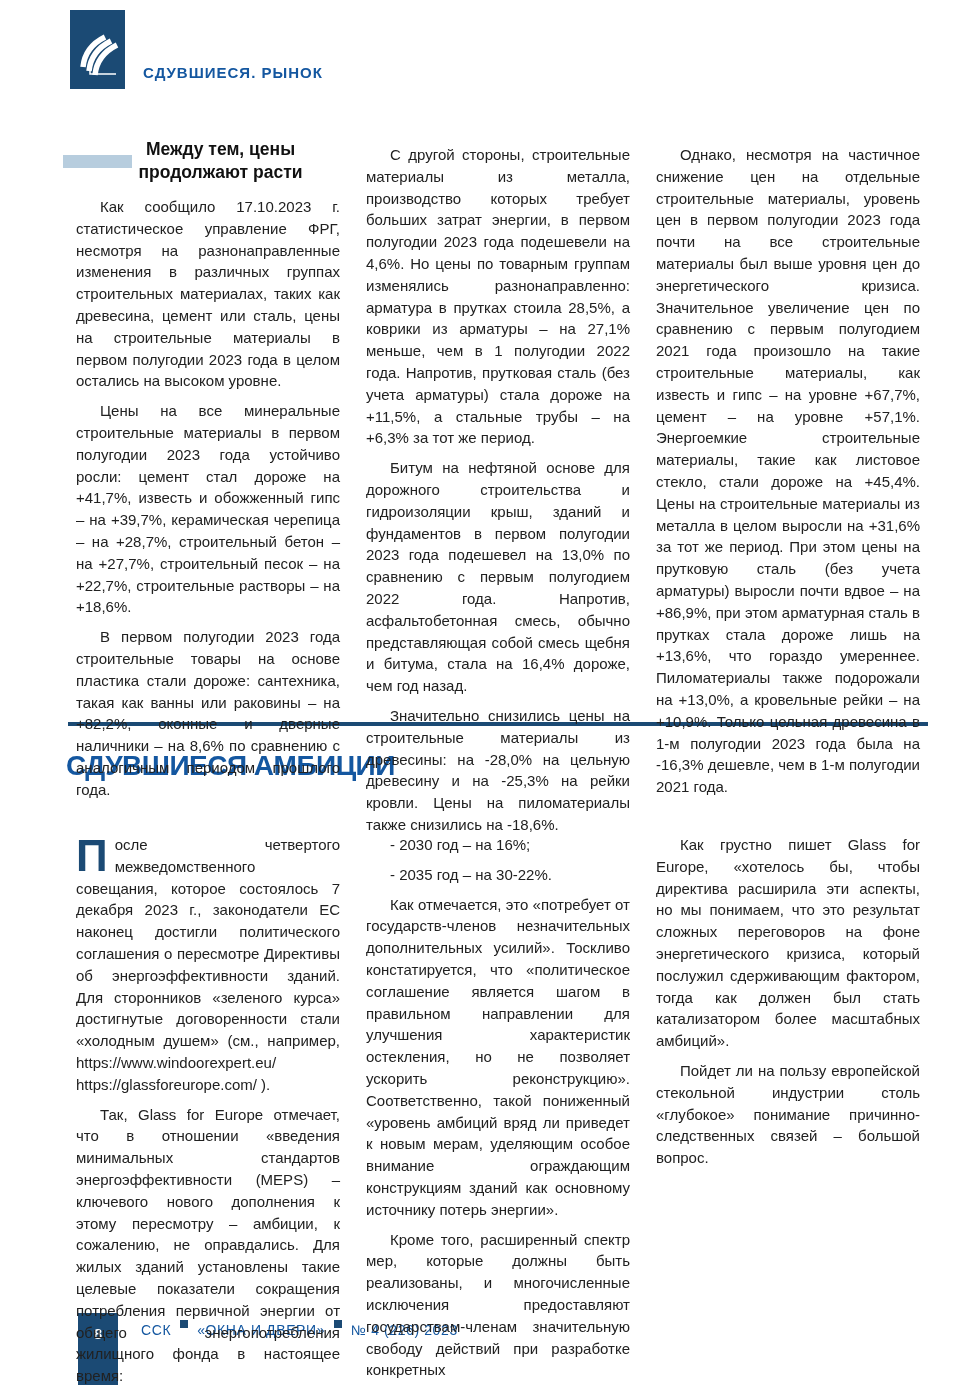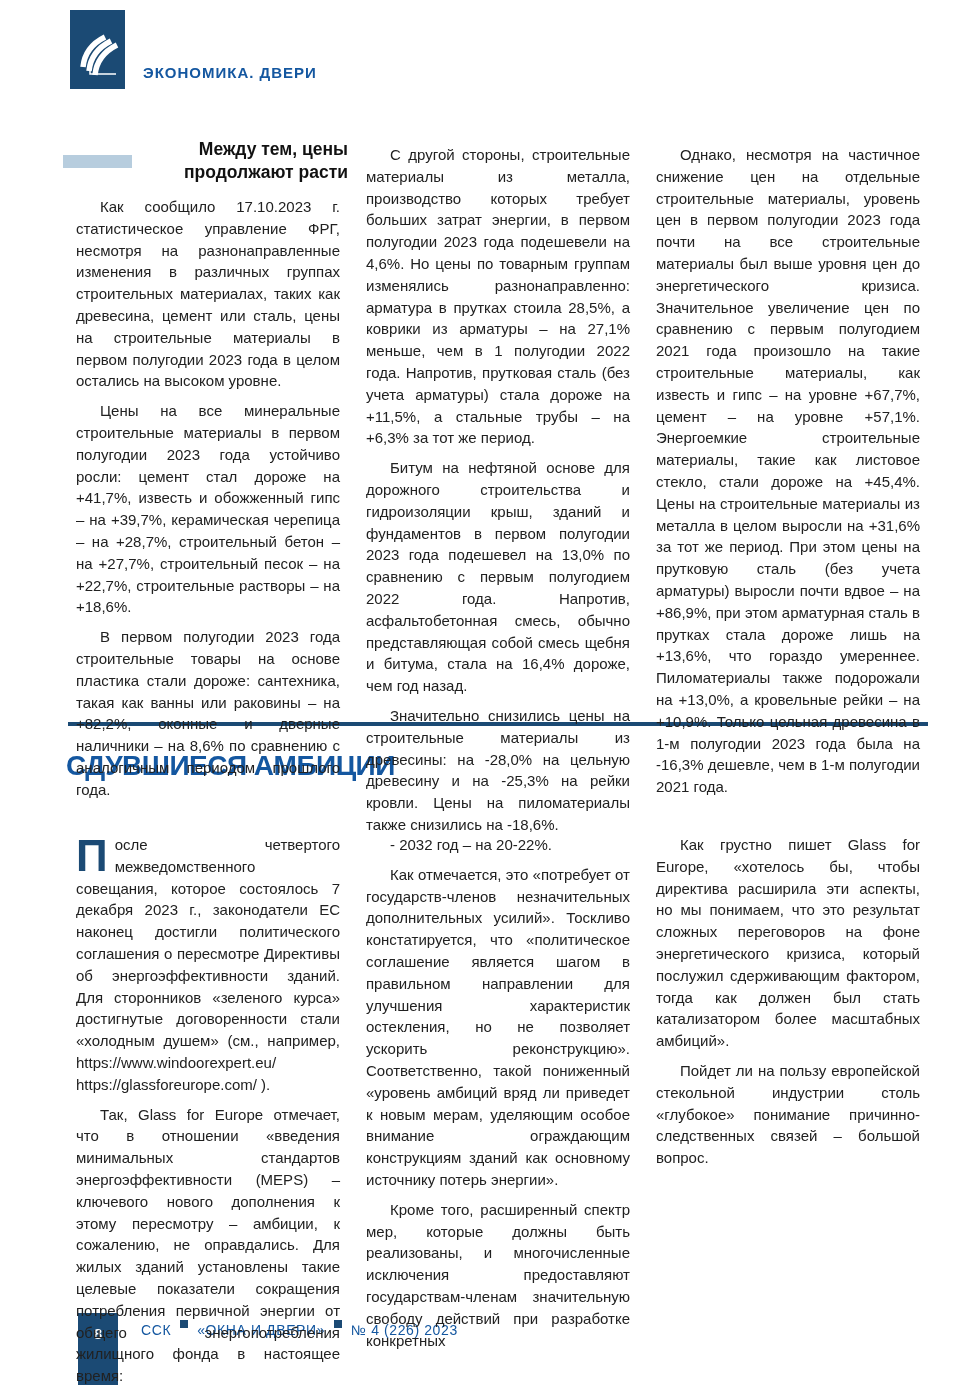--- a/index.html
+++ b/index.html
@@ -32,21 +32,21 @@
   }
   .col p.no-indent { text-indent:0; }
 
   #top-section   { top:136px; }
   #lower-section { top:826px; }
 
   
   .article-heading {
     margin:2px 0 12px 25px;
     font-size:17.5px; line-height:23px; font-weight:bold; color:#111111;
-    text-align:right;
+    text-align:center;
   }
   .accent-bar {
     position:absolute; left:63px; top:155px; width:69px; height:13px;
     background:#b7cdde; z-index:1;
   }
 
   
   .divider {
     position:absolute; left:68px; top:722px; width:860px; height:4px;
     background:#1b4a74;
@@ -87,21 +87,21 @@
 
   <div class="logo-box">
     <svg width="55" height="79" viewBox="0 0 55 79">
       <rect x="0" y="0" width="55" height="79" fill="#1b4a74"></rect>
       <path d="M13,57 Q15,37 35,27" stroke="#ffffff" stroke-width="5.5" fill="none"></path>
       <path d="M19,61 Q21,41 41,31" stroke="#ffffff" stroke-width="5.5" fill="none"></path>
       <path d="M25,65 Q27,45 47,35" stroke="#ffffff" stroke-width="5.5" fill="none"></path>
       <path d="M20,50 L20,64 L46,64" stroke="#ffffff" stroke-width="1.5" fill="none"></path>
     </svg>
   </div>
-  <div class="section-title">ЭКОНОМИКА. ДВЕРИ</div>
+  <div class="section-title">СДУВШИЕСЯ. РЫНОК</div>
 
   <div class="accent-bar"></div>
 
   <div class="columns" id="top-section">
     <div class="col">
       <div class="article-heading">
         <span>Между тем, цены</span><br>
         <span>продолжают расти</span>
       </div>
       <p>Как сообщило 17.10.2023 г. статистическое управление ФРГ, несмотря на разнонаправленные изменения в различных группах строительных материалах, таких как древесина, цемент или сталь, цены на строительные материалы в первом полугодии 2023 года в целом остались на высоком уровне.</p>
@@ -122,21 +122,22 @@
   <div class="main-title">СДУВШИЕСЯ АМБИЦИИ</div>
 
   <div class="columns" id="lower-section">
     <div class="col">
       <p class="no-indent">
         <span class="dropcap">П</span><span>осле четвертого межведомственного совещания, которое состоялось 7 декабря 2023 г., законодатели ЕС наконец достигли политического соглашения о пересмотре Директивы об энергоэффективности зданий. Для сторонников «зеленого курса» достигнутые договоренности стали «холодным душем» (см., например, </span><span class="article-link">https://www.windoorexpert.eu/</span><span> </span><span class="article-link">https://glassforeurope.com/</span><span> ).</span>
       </p>
       <p>Так, Glass for Europe отмечает, что в отношении «введения минимальных стандартов энергоэффективности (MEPS) – ключевого нового дополнения к этому пересмотру – амбиции, к сожалению, не оправдались. Для жилых зданий установлены такие целевые показатели сокращения потребления первичной энергии от общего энергопотребления жилищного фонда в настоящее время:</p>
     </div>
     <div class="col">
-      <p>- 2032 год – на 20-22%.</p>
+      <p>- 2030 год – на 16%;</p>
+      <p>- 2035 год – на 30-22%.</p>
       <p>Как отмечается, это «потребует от государств-членов незначительных дополнительных усилий». Тоскливо констатируется, что «политическое соглашение является шагом в правильном направлении для улучшения характеристик остекления, но не позволяет ускорить реконструкцию». Соответственно, такой пониженный «уровень амбиций вряд ли приведет к новым мерам, уделяющим особое внимание ограждающим конструкциям зданий как основному источнику потерь энергии».</p>
       <p>Кроме того, расширенный спектр мер, которые должны быть реализованы, и многочисленные исключения предоставляют государствам-членам значительную свободу действий при разработке конкретных</p>
     </div>
     <div class="col">
       <p>Как грустно пишет Glass for Europe, «хотелось бы, чтобы директива расширила эти аспекты, но мы понимаем, что это результат сложных переговоров на фоне энергетического кризиса, который послужил сдерживающим фактором, тогда как должен был стать катализатором более масштабных амбиций».</p>
       <p>Пойдет ли на пользу европейской стекольной индустрии столь «глубокое» понимание причинно-следственных связей – большой вопрос.</p>
     </div>
   </div>
 
   <div class="footer-pagebox">

